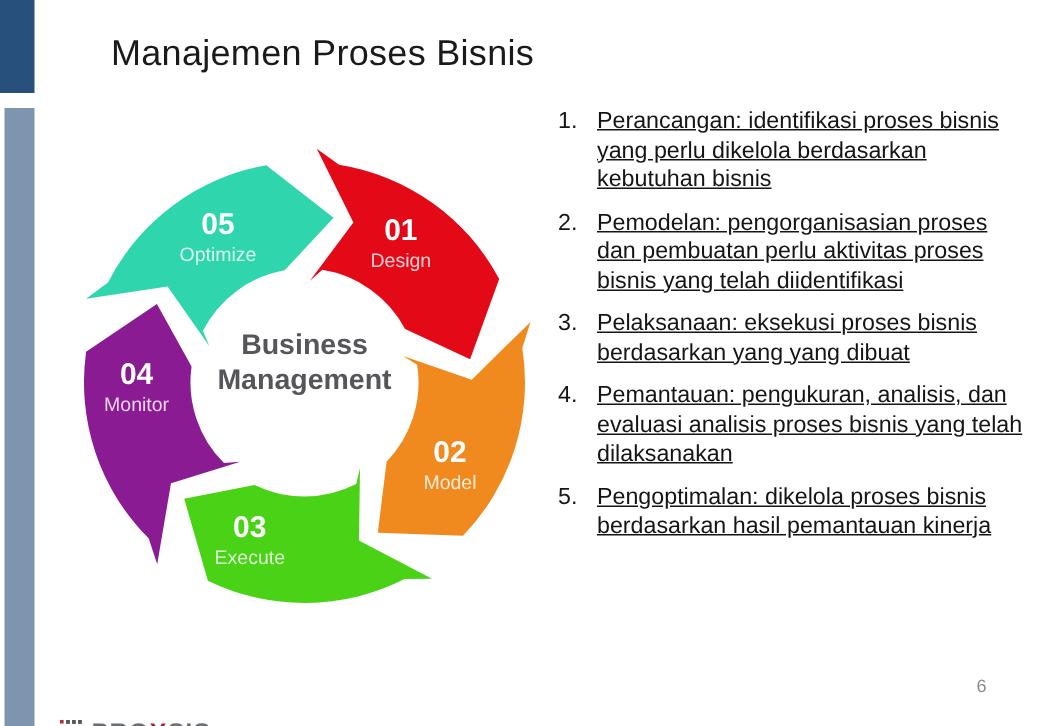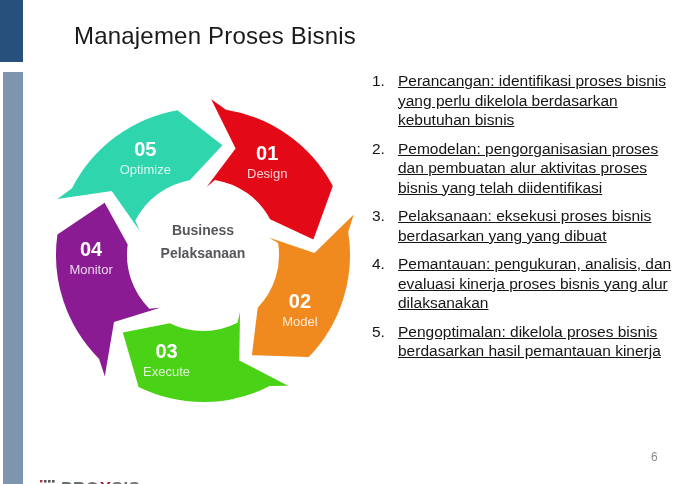--- a/index.html
+++ b/index.html
@@ -10,21 +10,21 @@
   .bar-top{position:absolute;left:0;top:0;width:23px;height:62px;}
   .bar-side{position:absolute;left:3px;top:72px;width:20px;height:412px;}
 
   
   .title{position:absolute;left:54px;top:22px;font-size:24px;font-weight:normal;color:#1a1a1a;letter-spacing:0.2px;margin-left:20px;}
 
   
   .diagram{position:absolute;left:48px;top:96px;width:315px;height:320px;}
   .seg-num{font-family:"Liberation Sans",sans-serif;font-size:20px;font-weight:bold;fill:#ffffff;text-anchor:middle;}
   .seg-name{font-family:"Liberation Sans",sans-serif;font-size:13px;fill:rgba(255,255,255,0.82);text-anchor:middle;}
-  .center-label{position:absolute;left:123px;top:219px;width:160px;text-align:center;font-size:14px;line-height:23px;font-weight:bold;color:#55565a;}
+  .center-label{position:absolute;left:123px;top:219px;width:160px;text-align:center;font-size:19px;line-height:23px;font-weight:bold;color:#55565a;}
 
   
   .list{position:absolute;left:372px;top:71px;width:314px;font-size:15.5px;line-height:19.5px;color:#151515;}
   .list-item{display:flex;margin-bottom:9px;}
   .li-num{width:26px;flex:0 0 26px;}
   .li-text{width:285px;flex:1 1 auto;text-decoration:underline;}
 
   
   .footer-logo{position:absolute;left:40px;top:451px;display:flex;align-items:flex-start;gap:5px;margin-top:28px;}
   .logo-text{font-size:17px;font-weight:bold;letter-spacing:0.6px;}
@@ -53,39 +53,39 @@
       <path d="M56.8,280.2 L51.1,262.9 A147,147 0 0 1 9.4,138.5 L56.6,106.7 L79.7,148.4 A76,76 0 0 0 101.3,212.7 L112.2,211.8 L66.0,226.1 Z" fill="#8a1b92"></path>
       <text x="43.068227373861276" y="159.90874363068008" class="seg-num">04</text>
       <text x="43.068227373861276" y="177.90874363068008" class="seg-name">Monitor</text>
       <path d="M9.4,103.1 L24.0,92.3 A147,147 0 0 1 129.5,14.2 L174.4,49.2 L141.8,84.2 A76,76 0 0 0 87.3,124.5 L91.5,134.6 L63.7,95.0 Z" fill="#2fd5ac"></path>
       <text x="97.3157356100739" y="59.99726232136345" class="seg-num">05</text>
       <text x="97.3157356100739" y="77.99726232136345" class="seg-name">Optimize</text>
     </svg>
 
   <div class="center-label" style="color: rgb(85, 86, 90);">
     <div>Business</div>
-    <div>Pelaksanaan</div>
+    <div>Management</div>
   </div>
 
   <div class="list">
     <div class="list-item">
       <div class="li-num">1.</div>
       <div class="li-text">Perancangan: identifikasi proses bisnis yang perlu dikelola berdasarkan kebutuhan bisnis</div>
     </div>
     <div class="list-item">
       <div class="li-num">2.</div>
-      <div class="li-text">Pemodelan: pengorganisasian proses dan pembuatan alur aktivitas proses bisnis yang telah diidentifikasi</div>
+      <div class="li-text">Pemodelan: pengorganisasian proses dan pembuatan perlu aktivitas proses bisnis yang telah diidentifikasi</div>
     </div>
     <div class="list-item">
       <div class="li-num">3.</div>
       <div class="li-text">Pelaksanaan: eksekusi proses bisnis berdasarkan yang yang dibuat</div>
     </div>
     <div class="list-item">
       <div class="li-num">4.</div>
-      <div class="li-text">Pemantauan: pengukuran, analisis, dan evaluasi kinerja proses bisnis yang alur dilaksanakan</div>
+      <div class="li-text">Pemantauan: pengukuran, analisis, dan evaluasi analisis proses bisnis yang telah dilaksanakan</div>
     </div>
     <div class="list-item">
       <div class="li-num">5.</div>
       <div class="li-text">Pengoptimalan: dikelola proses bisnis berdasarkan hasil pemantauan kinerja</div>
     </div>
   </div>
 
   <div class="footer-logo">
     <svg width="16" height="16" viewBox="0 0 16 16">
       <rect x="0" y="1" width="2.4" height="2.4" fill="#b0303f"></rect>

